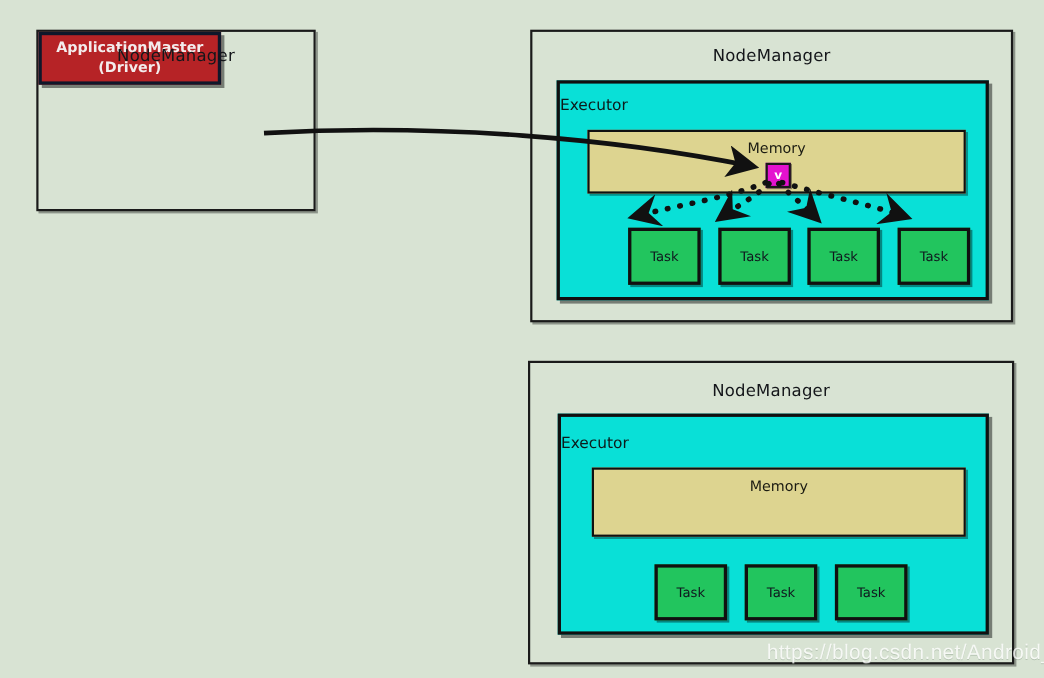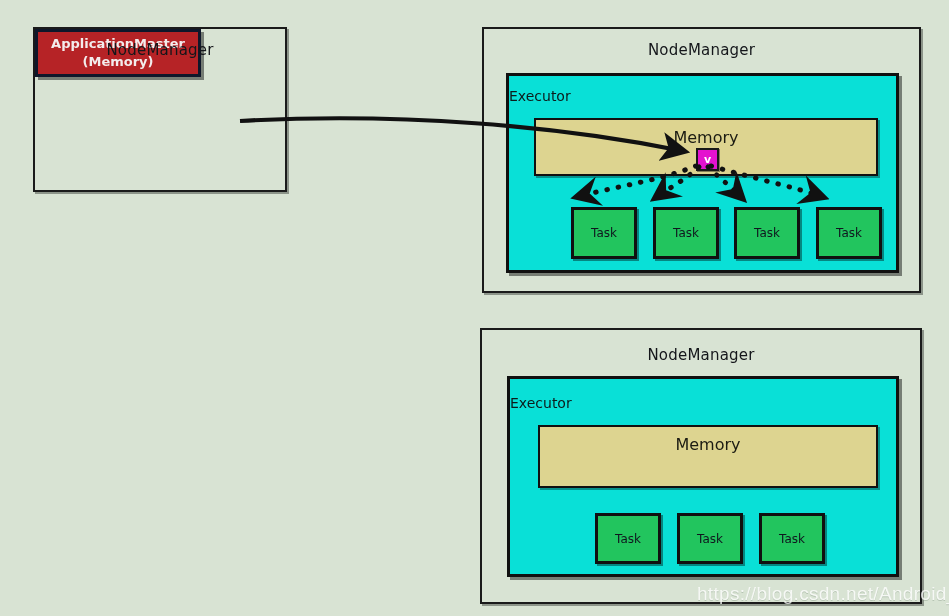--- a/index.html
+++ b/index.html
@@ -60,21 +60,21 @@
     border: 2px solid #101010;
     box-shadow: 2px 2px 0 rgba(0,0,0,0.35);
   }
   .mem-title {
     position: absolute;
     left: 0;
     right: 0;
     top: 8px;
     text-align: center;
     color: #1b1b12;
-    font-size: 16px;
+    font-size: 13px;
   }
 
   .task {
     background: #22c55e;
     border: 3px solid #101010;
     box-shadow: 2px 2px 0 rgba(0,0,0,0.4);
     display: flex;
     align-items: center;
     justify-content: center;
     color: #10161e;
@@ -132,21 +132,21 @@
 </head>
 <body style="background: rgb(216, 227, 211);">
 
 <div id="stage">
 
   <div class="box nodemanager" style="left:33px; top:27px; width:254px; height:165px;">
     <div class="nm-title" style="top:12px;">NodeManager</div>
 
     <div class="appmaster" style="left:47px; top:73px; width:160px; height:42px;">
       <span class="am-line1">ApplicationMaster</span>
-      <span class="am-line2">(Memory)</span>
+      <span class="am-line2">(Driver)</span>
     </div>
   </div>
 
   <div class="box nodemanager" style="left:482px; top:27px; width:439px; height:266px;">
     <div class="nm-title" style="top:12px;">NodeManager</div>
 
     <div class="box executor" style="left:22px; top:44px; width:393px; height:200px;">
       <div class="exec-title" style="top:12px;">Executor</div>
 
       <div class="box memory" style="left:25px; top:42px; width:344px; height:58px;">

